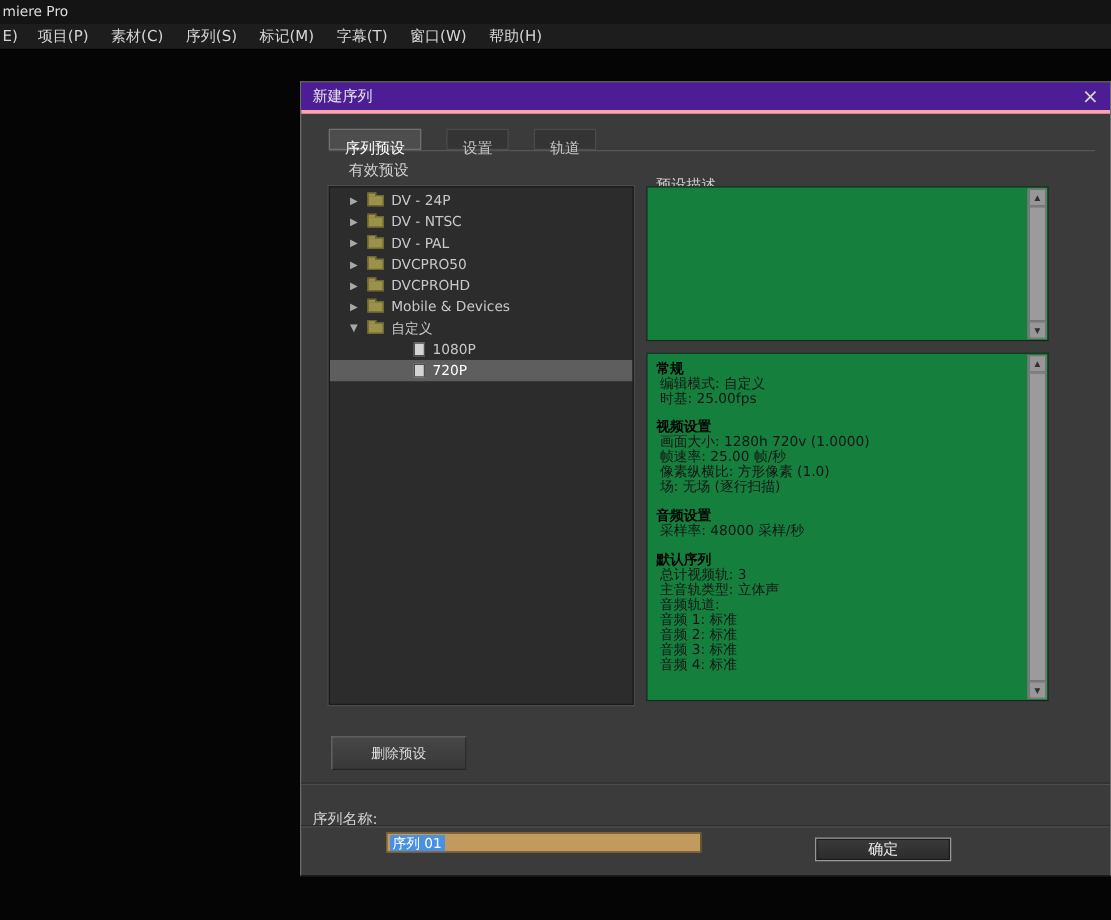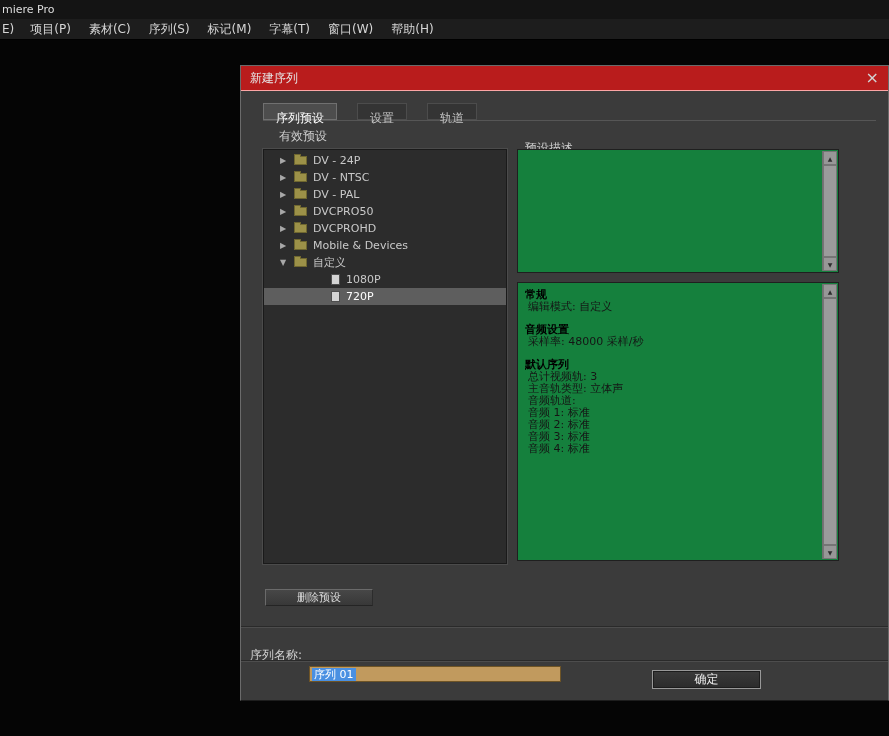--- a/index.html
+++ b/index.html
@@ -13,21 +13,21 @@
   .menubar { position:absolute; left:0; top:19px; width:100%; height:21px; background:#1d1d1d;
     color:#d6d6d6; font-size:12px; display:flex; align-items:center; border-bottom:1px solid #000; }
   .menu-item { padding:0 9px; height:100%; display:flex; align-items:center; }
   .menu-item:first-child { padding-left:2px; padding-right:7px; }
   .workspace { position:absolute; left:0; top:40px; width:100%; height:696px; background:#050505; }
 
   
   .dialog { position:absolute; left:240px; top:65px; width:649px; height:636px;
     background:#3b3b3b; border:1px solid #6b6b6b; border-bottom-color:#1d1d1d; }
   .dlg-titlebar { position:absolute; left:0; top:0; right:0; height:25px; display:flex;
-    align-items:center; padding:0 9px; background:#b91c1c; border-bottom:1px solid #fca5a5; }
+    align-items:center; padding:0 9px; background:#4c1d95; border-bottom:3px solid #fca5a5; }
   .dlg-title { font-size:12px; color:#e6e6e6; }
   .dlg-close { margin-left:auto; font-size:16px; color:#d3d3d3; line-height:16px; cursor:default; }
 
   .tabs { position:absolute; left:22px; top:37px; right:12px; height:18px; display:flex;
     border-bottom:1px solid #565656; }
   .tab { font-size:12px; color:#c3c3c3; background:#343434; border:1px solid #4c4c4c;
     padding:13px 12px 0; display:flex; align-items:center; margin-right:20px; }
   .tab.active { background:#4d4d4d; color:#ffffff; border-color:#707070; }
 
   .group-label { position:absolute; font-size:12px; color:#cfcfcf; }
@@ -64,21 +64,21 @@
     font-size:11px; line-height:12px; color:#151515; overflow:hidden; }
   .desc-section { margin-bottom:11px; }
   .desc-header { font-weight:bold; color:#000; }
   .desc-line { padding-left:3px; }
 
   
   .btn { display:flex; align-items:center; justify-content:center; font-size:11px; color:#dcdcdc;
     background:linear-gradient(#474747,#383838); border:1px solid #6a6a6a;
     border-bottom-color:#242424; border-right-color:#2c2c2c; cursor:default;
     font-family:"DejaVu Sans","Liberation Sans",sans-serif; }
-  .delete-btn { position:absolute; left:24px; top:523px; width:108px; height:17px; }
+  .delete-btn { position:absolute; left:24px; top:523px; width:108px; height:27px; }
   .divider { position:absolute; left:0; right:0; height:2px;
     border-top:1px solid #2a2a2a; border-bottom:1px solid #4d4d4d; }
   .divider-1 { top:560px; } .divider-2 { top:594px; }
   .seq-label { position:absolute; left:9px; top:569px; font-size:12px; color:#d2d2d2;margin-top:12px; }
   .seq-input { position:absolute; left:68px; top:568px; width:252px; height:16px;
     background:#c19a5e; border:1px solid #6e5426; display:flex; align-items:center;
     padding-left:2px; font-size:11px; color:#1a1a1a;margin-top:32px; }
   .selected-text { background:#4a90e2; color:#ffffff; padding:0 2px; line-height:13px; }
   .ok-btn { position:absolute; left:411px; top:604px; width:109px; height:19px; font-size:12px;
     background:linear-gradient(#3a3a3a,#2b2b2b); border:1px solid #989898;
@@ -175,20 +175,28 @@
         <div class="sb-thumb"></div>
         <div class="sb-btn sb-down">▼</div>
       </div>
     </div>
 
     <div class="desc-box desc-box-bottom">
       <div class="desc-content" id="desc-content">
           <div class="desc-section">
             <div class="desc-header">常规</div>
             <div class="desc-line">编辑模式: 自定义</div>
+            <div class="desc-line">时基: 25.00fps</div>
+          </div>
+          <div class="desc-section">
+            <div class="desc-header">视频设置</div>
+            <div class="desc-line">画面大小: 1280h 720v (1.0000)</div>
+            <div class="desc-line">帧速率: 25.00 帧/秒</div>
+            <div class="desc-line">像素纵横比: 方形像素 (1.0)</div>
+            <div class="desc-line">场: 无场 (逐行扫描)</div>
           </div>
           <div class="desc-section">
             <div class="desc-header">音频设置</div>
             <div class="desc-line">采样率: 48000 采样/秒</div>
           </div>
           <div class="desc-section">
             <div class="desc-header">默认序列</div>
             <div class="desc-line">总计视频轨: 3</div>
             <div class="desc-line">主音轨类型: 立体声</div>
             <div class="desc-line">音频轨道:</div>

